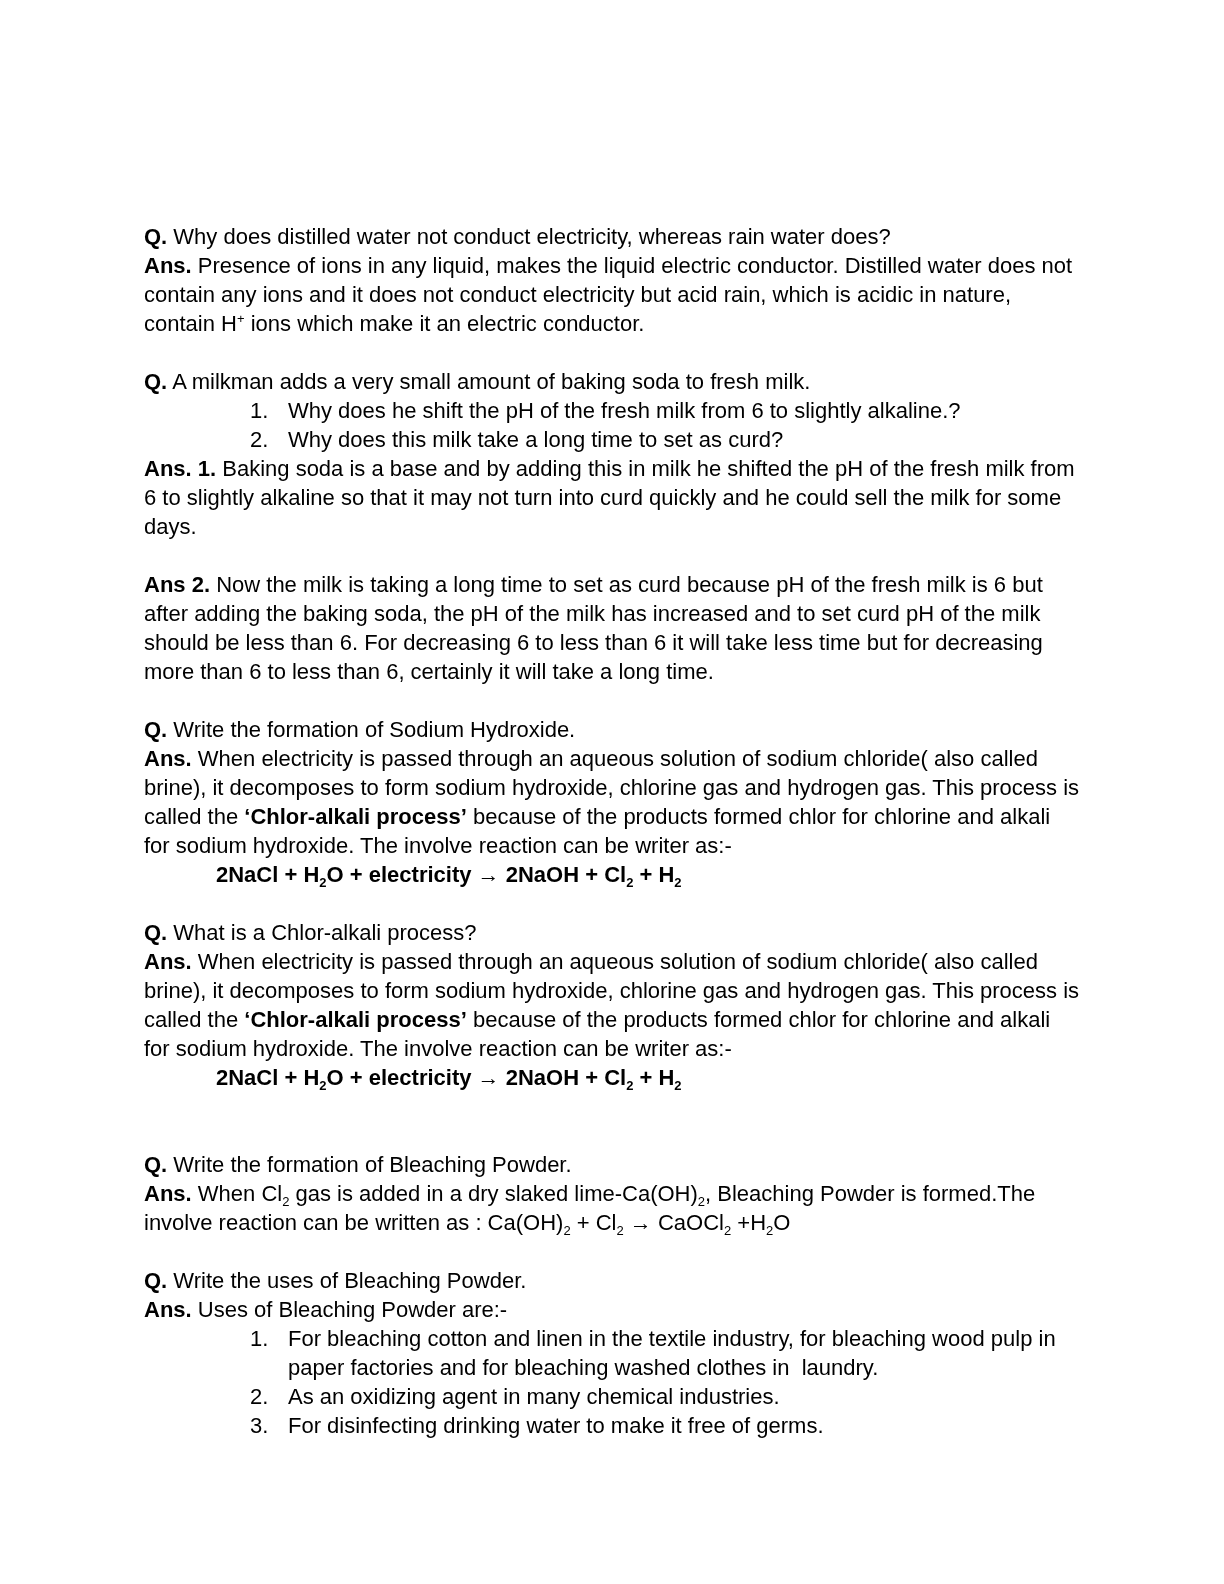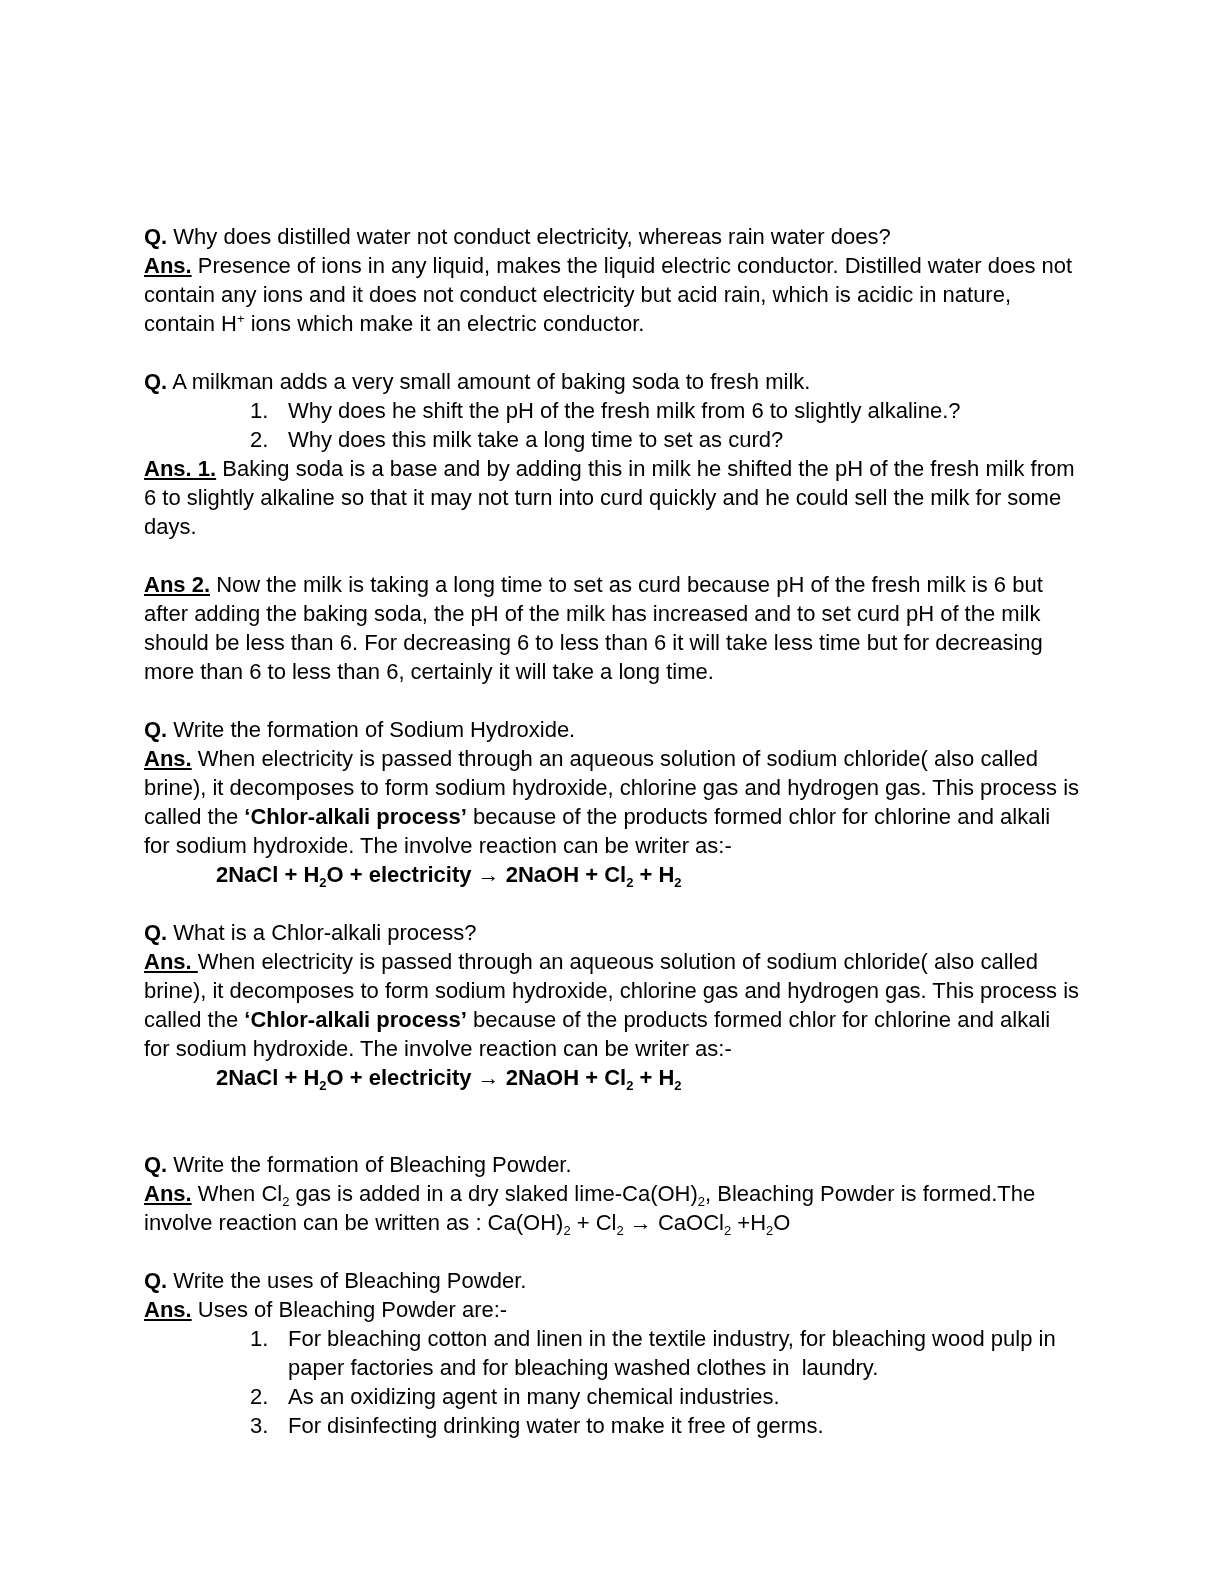--- a/index.html
+++ b/index.html
@@ -18,21 +18,21 @@
     overflow: hidden;
     white-space: pre-wrap;
   }
   .para { margin: 0; }
   .para.indent-1 { padding-left: 72px; font-weight: bold; }
   .spacer { width: 100%; }
   .list { margin: 0; }
   .li { position: relative; padding-left: 144px; }
   .li .num { position: absolute; left: 106px; top: 0; }
   .run.b { font-weight: 700; }
-  .run.u { text-decoration: underline; }
+  .run.u { }
   sub.run, sup.run { font-size: 13px; line-height: 0; }
   sub.run { vertical-align: sub; }
   sup.run { vertical-align: super; }
 </style>
 </head>
 <body>
 
 <main class="page">
   <div><p class="para"><span class="run b">Q.</span><span class="run"> Why does distilled water not conduct electricity, whereas rain water does?</span></p><p class="para"><span class="run b u">Ans.</span><span class="run"> Presence of ions in any liquid, makes the liquid electric conductor. Distilled water does not contain any ions and it does not conduct electricity but acid rain, which is acidic in nature, contain H</span><sup class="run">+</sup><span class="run"> ions which make it an electric conductor.</span></p><div class="spacer" style="height: 29px;"></div><p class="para"><span class="run b">Q.</span><span class="run"> A milkman adds a very small amount of baking soda to fresh milk.</span></p><div class="list"><div class="li"><span class="num">1.</span><span class="run">Why does he shift the pH of the fresh milk from 6 to slightly alkaline.?</span></div><div class="li"><span class="num">2.</span><span class="run">Why does this milk take a long time to set as curd?</span></div></div><p class="para"><span class="run b u">Ans. 1.</span><span class="run"> Baking soda is a base and by adding this in milk he shifted the pH of the fresh milk from 6 to slightly alkaline so that it may not turn into curd quickly and he could sell the milk for some days.</span></p><div class="spacer" style="height: 29px;"></div><p class="para"><span class="run b u">Ans 2.</span><span class="run"> Now the milk is taking a long time to set as curd because pH of the fresh milk is 6 but after adding the baking soda, the pH of the milk has increased and to set curd pH of the milk should be less than 6. For decreasing 6 to less than 6 it will take less time but for decreasing more than 6 to less than 6, certainly it will take a long time.</span></p><div class="spacer" style="height: 29px;"></div><p class="para"><span class="run b">Q.</span><span class="run"> Write the formation of Sodium Hydroxide.</span></p><p class="para"><span class="run b u">Ans.</span><span class="run"> When electricity is passed through an aqueous solution of sodium chloride( also called brine), it decomposes to form sodium hydroxide, chlorine gas and hydrogen gas. This process is called the </span><span class="run b">‘Chlor-alkali process’</span><span class="run"> because of the products formed chlor for chlorine and alkali for sodium hydroxide. The involve reaction can be writer as:-</span></p><p class="para indent-1"><span class="run">2NaCl + H</span><sub class="run">2</sub><span class="run">O + electricity → 2NaOH + Cl</span><sub class="run">2</sub><span class="run"> + H</span><sub class="run">2</sub></p><div class="spacer" style="height: 29px;"></div><p class="para"><span class="run b">Q.</span><span class="run"> What is a Chlor-alkali process?</span></p><p class="para"><span class="run b u">Ans. </span><span class="run">When electricity is passed through an aqueous solution of sodium chloride( also called brine), it decomposes to form sodium hydroxide, chlorine gas and hydrogen gas. This process is called the </span><span class="run b">‘Chlor-alkali process’</span><span class="run"> because of the products formed chlor for chlorine and alkali for sodium hydroxide. The involve reaction can be writer as:-</span></p><p class="para indent-1"><span class="run">2NaCl + H</span><sub class="run">2</sub><span class="run">O + electricity → 2NaOH + Cl</span><sub class="run">2</sub><span class="run"> + H</span><sub class="run">2</sub></p><div class="spacer" style="height: 58px;"></div><p class="para"><span class="run b">Q.</span><span class="run"> Write the formation of Bleaching Powder.</span></p><p class="para"><span class="run b u">Ans.</span><span class="run"> When Cl</span><sub class="run">2</sub><span class="run"> gas is added in a dry slaked lime-Ca(OH)</span><sub class="run">2</sub><span class="run">, Bleaching Powder is formed.The involve reaction can be written as : Ca(OH)</span><sub class="run">2</sub><span class="run"> + Cl</span><sub class="run">2</sub><span class="run"> → CaOCl</span><sub class="run">2</sub><span class="run"> +H</span><sub class="run">2</sub><span class="run">O</span></p><div class="spacer" style="height: 29px;"></div><p class="para"><span class="run b">Q.</span><span class="run"> Write the uses of Bleaching Powder.</span></p><p class="para"><span class="run b u">Ans.</span><span class="run"> Uses of Bleaching Powder are:-</span></p><div class="list"><div class="li"><span class="num">1.</span><span class="run">For bleaching cotton and linen in the textile industry, for bleaching wood pulp in paper factories and for bleaching washed clothes in  laundry.</span></div><div class="li"><span class="num">2.</span><span class="run">As an oxidizing agent in many chemical industries.</span></div><div class="li"><span class="num">3.</span><span class="run">For disinfecting drinking water to make it free of germs.</span></div></div></div>
 </main>

